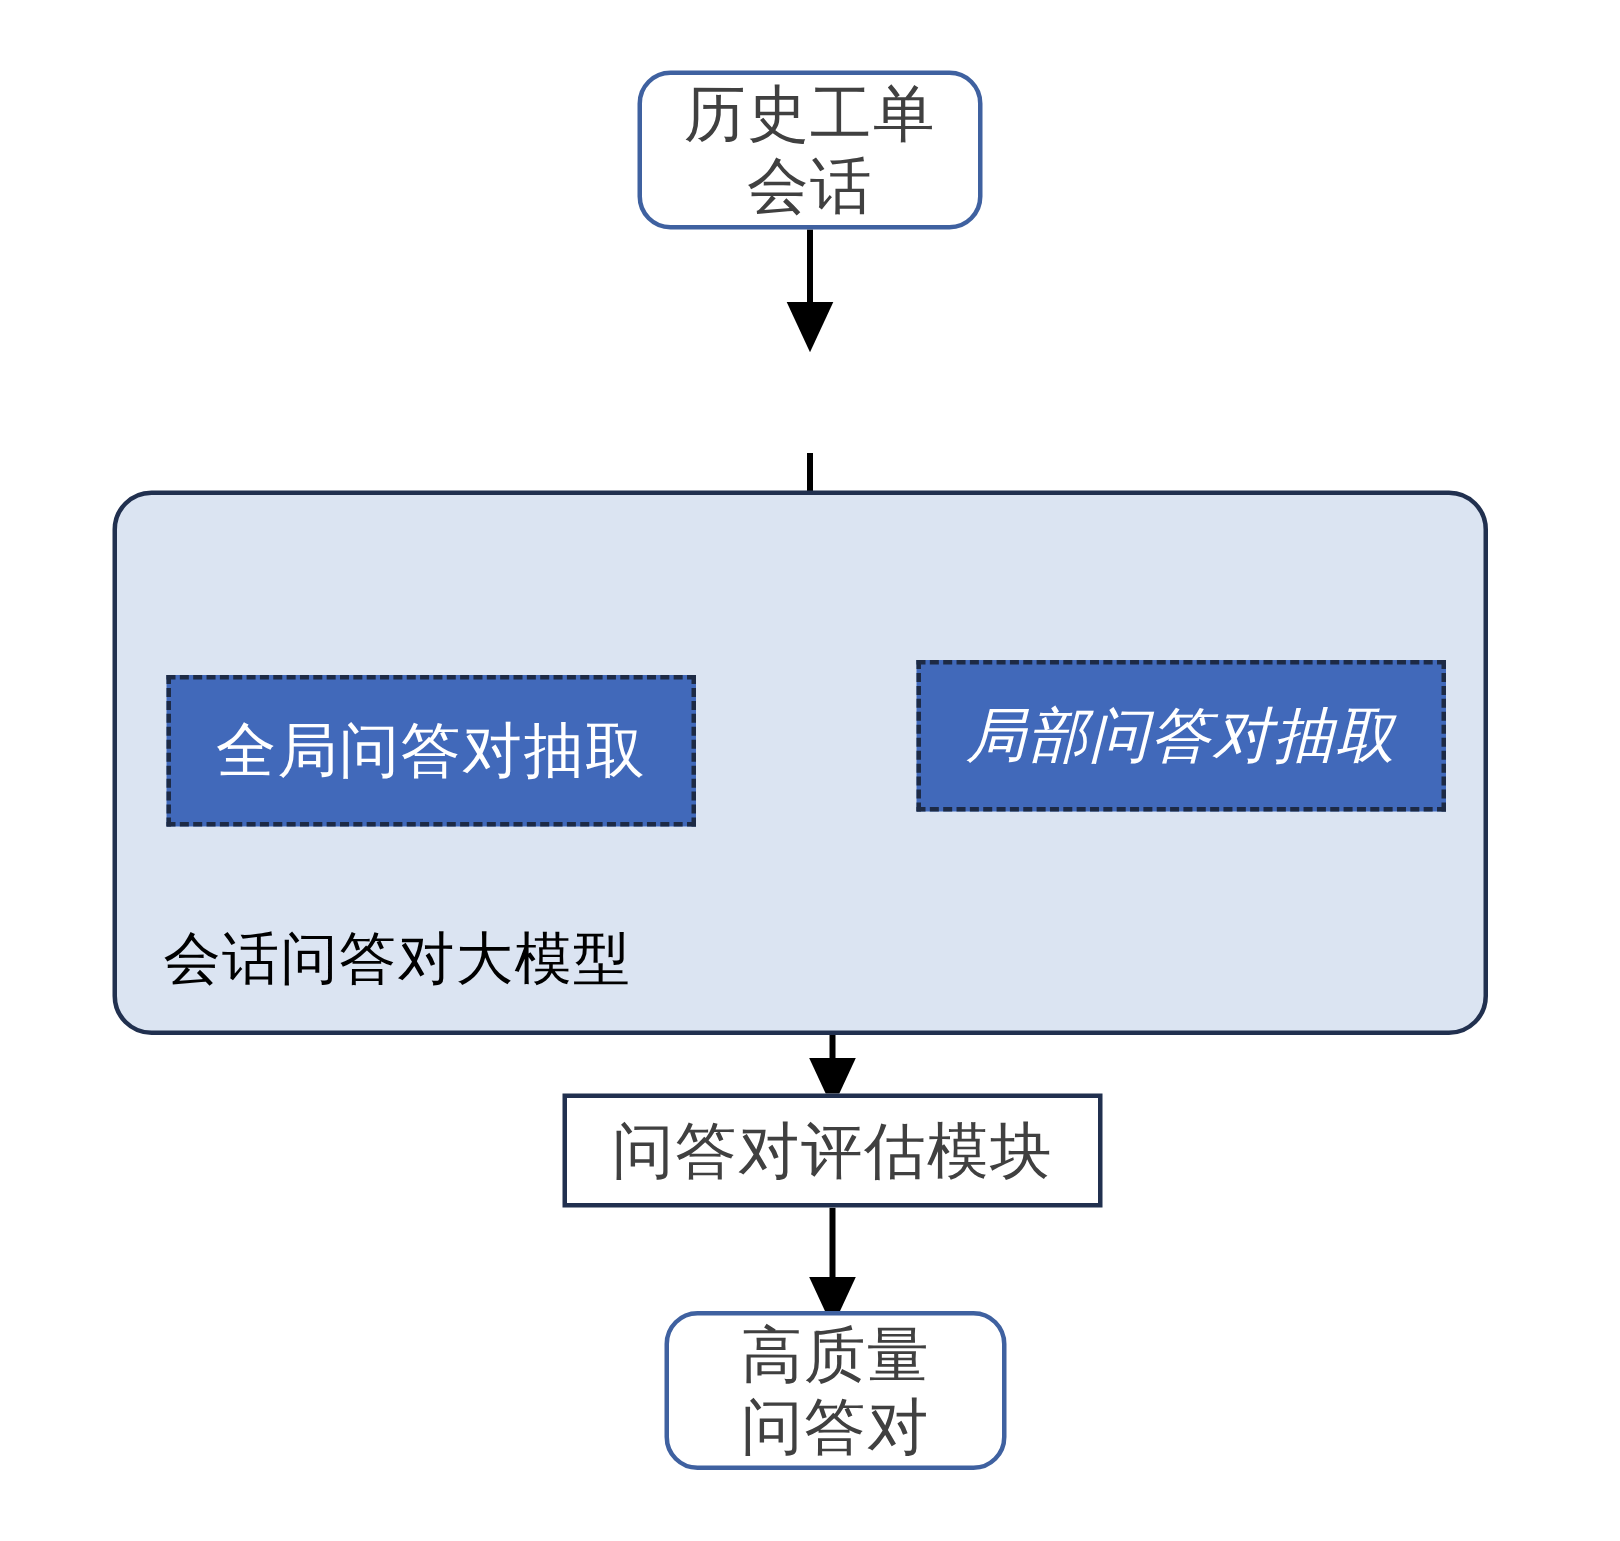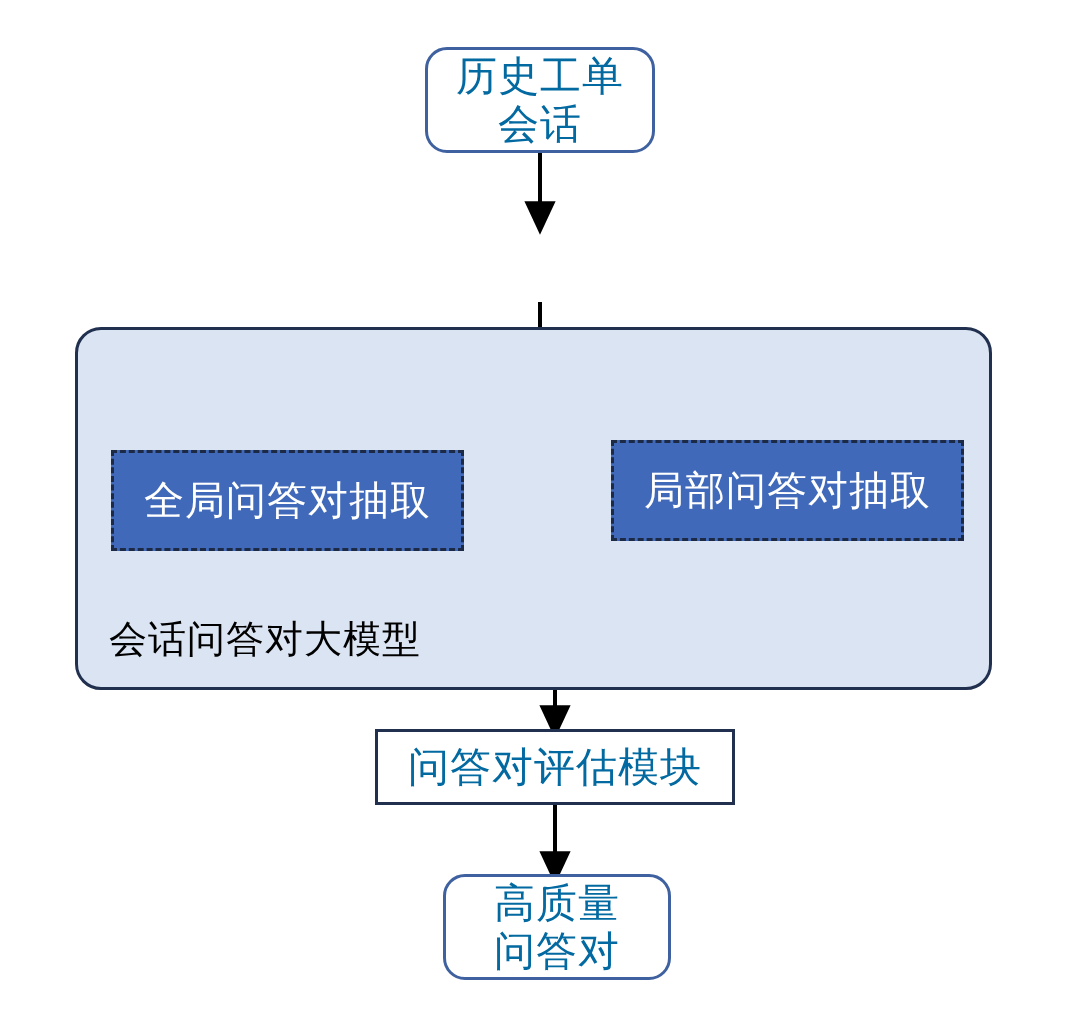--- a/index.html
+++ b/index.html
@@ -27,21 +27,21 @@
     pointer-events: none;
   }
   .node {
     position: absolute;
     box-sizing: border-box;
     display: flex;
     align-items: center;
     justify-content: center;
     text-align: center;
     line-height: 1.18;
-    color: #0369a1;
+    color: #404040;
     white-space: pre-line;
   }
   
   .terminator {
     background: #ffffff;
     border: 3px solid #3f61a0;
     border-radius: 22px;
     font-size: 41px;
     letter-spacing: 1px;
   }
@@ -109,21 +109,21 @@
 
     <path d="M555,805 L555,868" stroke="#000000" stroke-width="4" fill="none" marker-end="url(#arrowhead)"></path>
   </svg>
 
   <div class="group-container" style="left:75px; top:327px; width:917px; height:363px;border-radius:26px;">
     <span class="group-label" style="left:31px; bottom:22px;">会话问答对大模型</span>
   </div>
 
   <div class="subprocess" style="left:111px; top:450px; width:353px; height:101px;">全局问答对抽取</div>
 
-  <div class="subprocess" style="left:611px; top:440px; width:353px; height:101px;">局部问答对抽取</div>
+  <div class="subprocess" style="left:611px; top:440px; width:353px; height:101px;font-style:italic;">局部问答对抽取</div>
 
   <div class="node terminator" style="left:425px; top:47px; width:230px; height:106px;">历史工单
 会话</div>
 
 
   <div class="node process" style="left:375px; top:729px; width:360px; height:76px;">问答对评估模块</div>
 
   <div class="node terminator" style="left:443px; top:874px; width:228px; height:106px;">高质量
 问答对</div>
 

